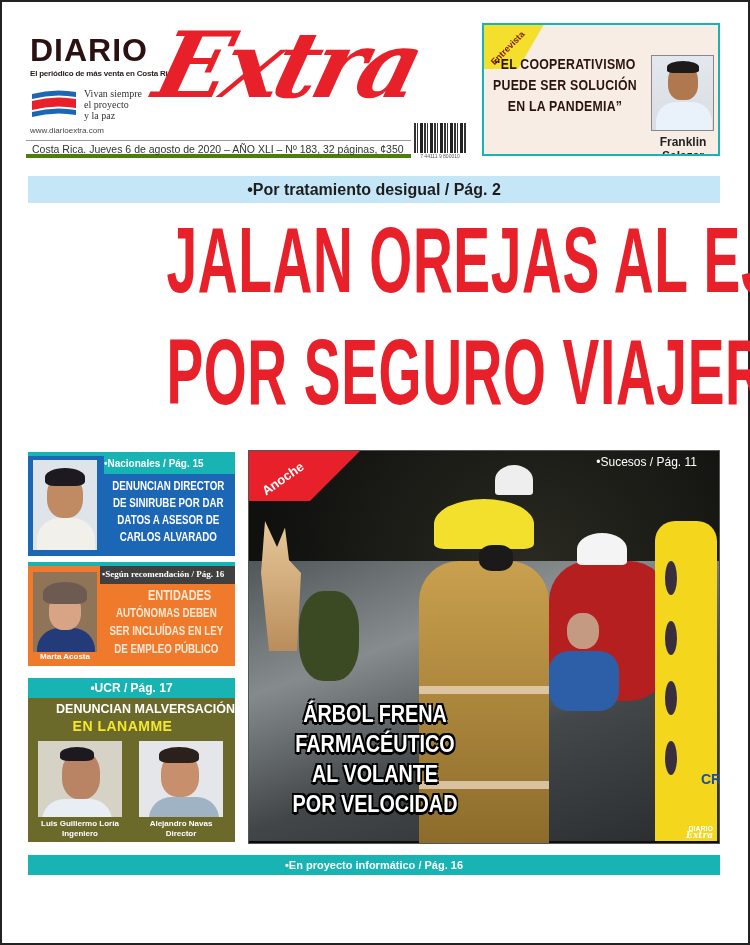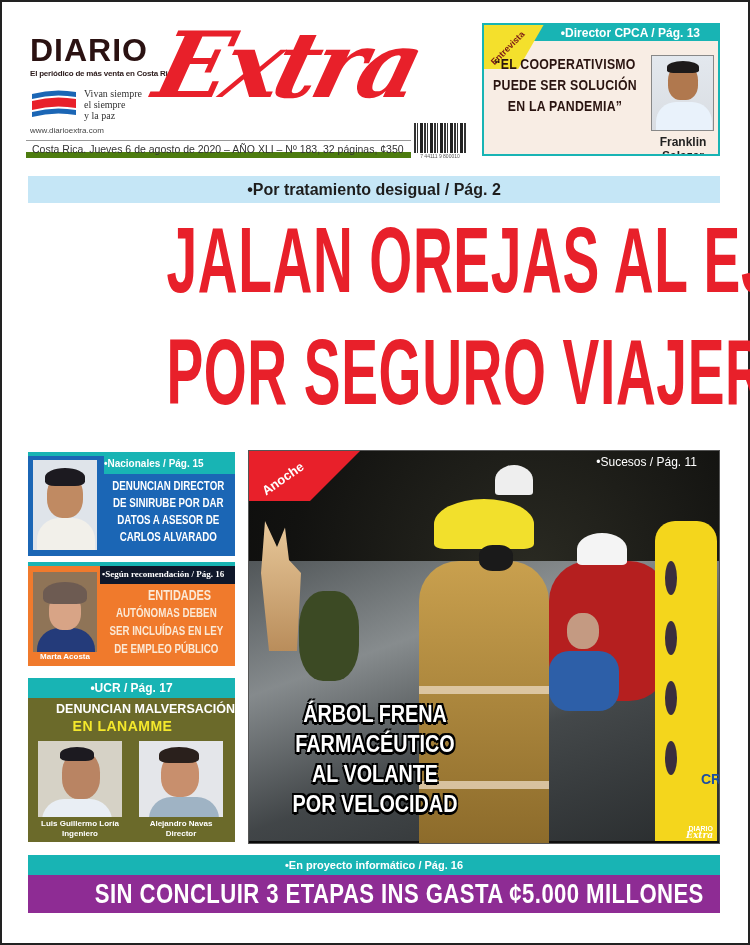--- a/index.html
+++ b/index.html
@@ -9,21 +9,21 @@
 
   
   .mast { position: absolute; left: 24px; top: 24px; width: 445px; height: 140px; }
   .diario { position: absolute; left: 4px; top: 6px; font-family: "Liberation Sans", sans-serif; font-weight: 900; font-size: 32px; letter-spacing: 1px; color: #2b1212; }
   .tagline1 { position: absolute; left: 4px; top: 43px; font-size: 8px; font-weight: bold; color: #2b1a1a; letter-spacing: -0.2px; }
   .flag { position: absolute; left: 4px; top: 62px; width: 48px; height: 34px; }
   .flag svg { width: 48px; height: 34px; }
   .motto { position: absolute; left: 58px; top: 62px; font-family: "Liberation Serif", serif; font-size: 10px; line-height: 11px; color: #333; }
   .url { position: absolute; left: 4px; top: 100px; font-size: 8px; color: #444; }
   .extra { position: absolute; left: 132px; top: -8px; font-family: "DejaVu Serif", serif; font-style: italic; font-weight: 900; font-size: 96px; color: #e8202a; letter-spacing: -6px; transform: skewX(-14deg) scaleY(0.95); line-height: 1; }
-  .dateline { position: absolute; left: 0; top: 114px; width: 385px; height: 18px; border-top: 1px solid #999; border-bottom: 6px solid #4d7c0f; font-size: 10.5px; color: #333; line-height: 16px; padding-left: 6px; white-space: nowrap; }
+  .dateline { position: absolute; left: 0; top: 114px; width: 385px; height: 18px; border-top: 1px solid #999; border-bottom: 4px solid #4d7c0f; font-size: 10.5px; color: #333; line-height: 16px; padding-left: 6px; white-space: nowrap; }
   .barcode { position: absolute; left: 388px; top: 97px; width: 52px; height: 40px; }
   .barcode .bars { height: 30px; background: repeating-linear-gradient(90deg, #333 0 2px, #fff 2px 3px, #333 3px 4px, #fff 4px 6px, #222 6px 9px, #fff 9px 10px); }
   .barcode .num { font-size: 5px; color: #555; text-align: center; }
 
   
   .iv { position: absolute; left: 480px; top: 21px; width: 238px; height: 133px; border: 2px solid #18b4b4; background: #f8ede4; overflow: hidden; }
   .iv-head { position: absolute; left: 0; top: 0; width: 100%; height: 16px; background: #18b4b4; color: #fff; font-weight: bold; font-size: 12px; line-height: 16px; text-align: right; padding-right: 18px; }
   .iv-corner { position: absolute; left: -22px; top: -4px; width: 70px; height: 48px; background: #f4e02c; transform: skewX(-30deg); }
   .iv-corner-label { position: absolute; left: 2px; top: 18px; font-size: 9px; font-weight: bold; color: #7a1515; transform: rotate(-45deg); }
   .iv-quote { position: absolute; left: 8px; top: 28px; width: 150px; font-family: "Liberation Sans", sans-serif; font-weight: 900; font-size: 15px; line-height: 21px; color: #2a1410; text-align: center; transform: scaleX(0.82); transform-origin: left; letter-spacing: 0.3px; width: 178px; }
@@ -46,21 +46,21 @@
   .sb1 .tag { position: absolute; left: 76px; top: 0; width: 131px; height: 18px; background: #18b4b4; color: #fff; font-size: 10px; font-weight: bold; line-height: 16px; }
   .photo { position: absolute; overflow: hidden; }
   .sb1 .photo { left: 5px; top: 4px; width: 64px; height: 90px; background: #dfe4ea; }
   .head-a { position: absolute; border-radius: 45% 45% 42% 42%; background: #c08a62; }
   .hair-a { position: absolute; border-radius: 50% 50% 25% 25%; background: #1c1a20; }
   .shirt-a { position: absolute; border-radius: 22px 22px 0 0; }
   .sb-title { position: absolute; color: #fff; font-weight: 900; text-align: center; white-space: nowrap; transform: scaleX(0.78); transform-origin: left; }
   .sb1 .sb-title { left: 74px; top: 22px; width: 170px; font-size: 12.5px; line-height: 17px; }
 
   .sb2 { top: 560px; height: 104px; background: #f07a2c; border-top: 4px solid #18b4b4; }
-  .sb2 .tag { position: absolute; left: 72px; top: 0; width: 135px; height: 18px; background: #0f172a; color: #fff; font-size: 9px; font-weight: bold; line-height: 16px; padding-left: 2px; font-family: "Liberation Serif", serif; }
+  .sb2 .tag { position: absolute; left: 72px; top: 0; width: 135px; height: 18px; background: #404040; color: #fff; font-size: 9px; font-weight: bold; line-height: 16px; padding-left: 2px; font-family: "Liberation Serif", serif; }
   .sb2 .photo { left: 5px; top: 6px; width: 64px; height: 80px; background: #8f7457; }
   .sb2 .caption { position: absolute; left: 5px; top: 86px; width: 64px; font-size: 8px; font-weight: bold; color: #fff; text-align: center; }
   .sb2 .sb-title { left: 72px; top: 20px; width: 170px; font-size: 12.5px; line-height: 18px; color: #fbe9d6; }
   .sb2 .sb-title .big { font-size: 14px; }
 
   .sb3 { top: 676px; height: 164px; background: #6b6a2a; border-top: 0; }
   .sb3 .tag { position: absolute; left: 0; top: 0; width: 207px; height: 20px; background: #18b4b4; color: #fff; font-size: 12px; font-weight: bold; text-align: center; line-height: 20px; }
   .sb3 .t1 { position: absolute; left: 0; top: 24px; width: 207px; text-align: right; color: #fff; font-weight: 900; font-size: 12.5px; }
   .sb3 .t2 { position: absolute; left: 0; top: 40px; width: 189px; text-align: center; color: #f4e82c; font-weight: 900; font-size: 14px; letter-spacing: 0.5px; }
   .sb3 .p1 { left: 10px; top: 63px; width: 84px; height: 76px; background: #d6d2c6; }
@@ -108,34 +108,33 @@
     <div class="tagline1">El periódico de más venta en Costa Rica</div>
     <div class="flag">
       <svg viewBox="0 0 48 34">
         <path d="M2 6 Q24 0 46 4 L46 9 Q24 5 2 11 Z" fill="#1b66b5"></path>
         <path d="M2 13 Q24 7 46 11 L46 20 Q24 16 2 22 Z" fill="#e8202a"></path>
         <path d="M2 24 Q24 18 46 22 L46 27 Q24 23 2 29 Z" fill="#1b66b5"></path>
       </svg>
     </div>
     <div class="motto">
       <div>Vivan siempre</div>
-      <div>el siempre</div>
+      <div>el proyecto</div>
       <div>y la paz</div>
     </div>
     <div class="url">www.diarioextra.com</div>
     <div class="extra">Extra</div>
     <div class="dateline">Costa Rica. Jueves 6 de agosto de 2020 – AÑO XLI – Nº 183, 32 páginas, ¢350</div>
     <div class="barcode">
       <div class="bars"></div>
       <div class="num">7 44111 9 800010</div>
     </div>
   </div>
 
   <div class="iv">
-    <div class="iv-head">•Director CPCA / Pág. 13</div>
     <div class="iv-corner"></div>
     <div class="iv-corner-label">Entrevista</div>
     <div class="iv-quote">
       <div>“EL COOPERATIVISMO</div>
       <div>PUEDE SER SOLUCIÓN</div>
       <div>EN LA PANDEMIA”</div>
     </div>
     <div class="iv-photo">
       <div class="shirt"></div>
       <div class="head"></div>
@@ -235,17 +234,14 @@
       <div>AL VOLANTE</div>
       <div>POR VELOCIDAD</div>
     </div>
     <div class="mp-logo">
       <div>DIARIO</div>
       <i>Extra</i>
     </div>
   </div>
 
   <div class="bb-kick">•En proyecto informático / Pág. 16</div>
-  <div class="bb-main">
-    <span>SIN CONCLUIR 3 ETAPAS INS GASTA ¢5.000 MILLONES</span>
-  </div>
 
 </div>
 
 </body></html>

